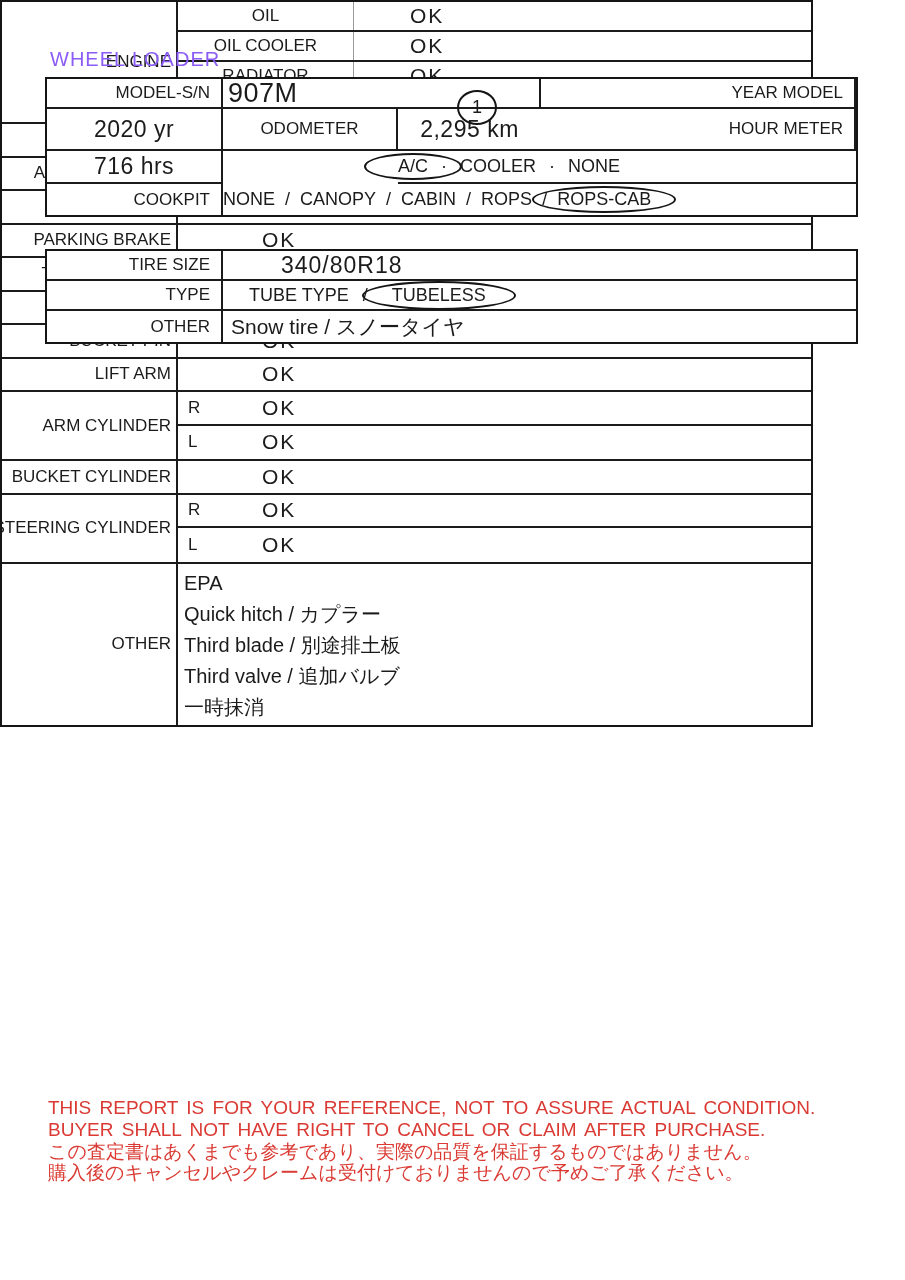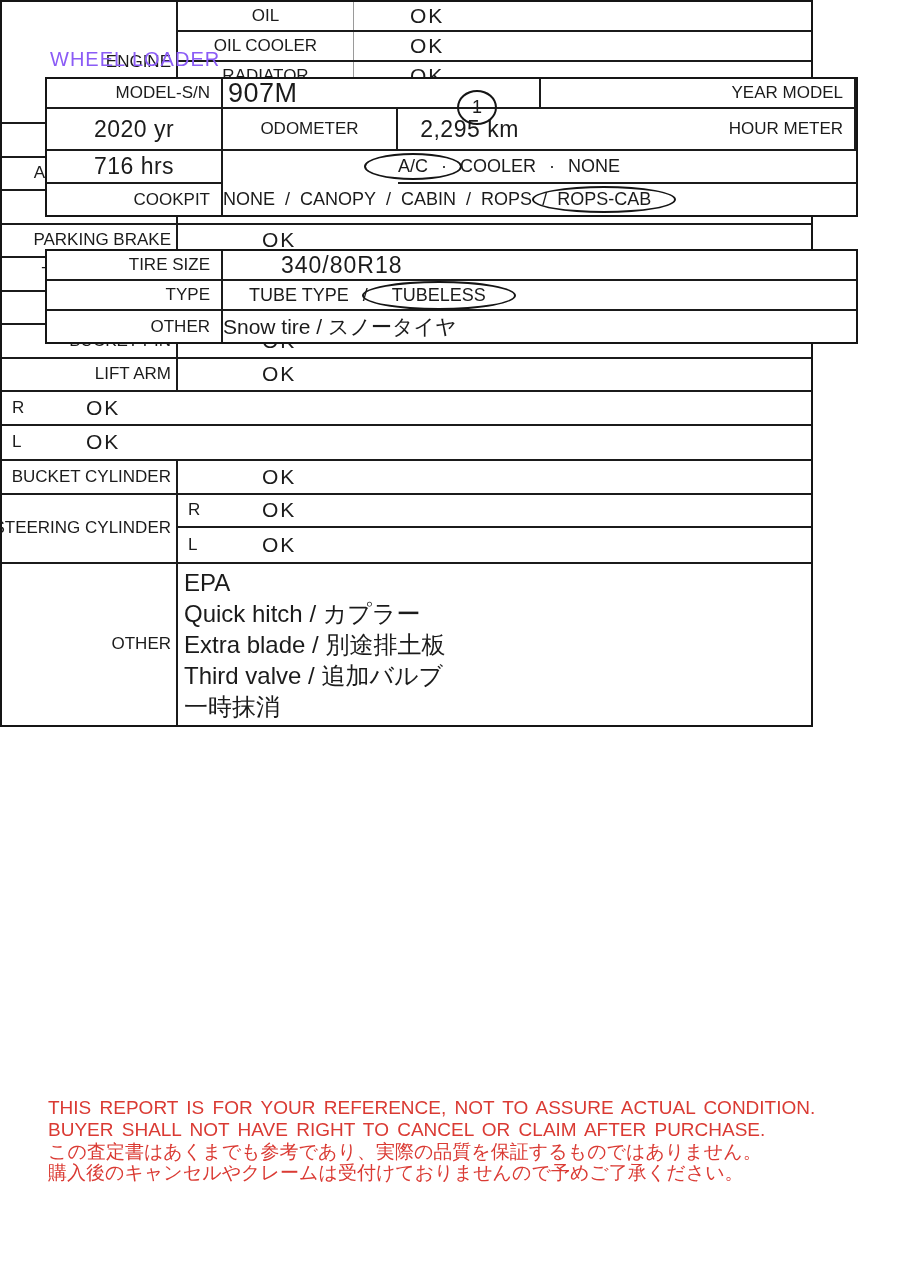--- a/index.html
+++ b/index.html
@@ -33,21 +33,21 @@
   .oval-rops{inset:-3px -25px;}
   .oval-tubeless{inset:-4px -30px;}
   .oval-one{inset:-7px -15px;}
   
   .t1{left:45px;top:77px;width:813px;grid-template-columns:176px 175px 143px 1fr;grid-template-rows:30px 42px 33px 31px;}
   
   .t2{left:45px;top:249px;width:813px;grid-template-columns:176px 1fr;grid-template-rows:30px 30px 31px;}
   .size-val{font-size:23px;padding-left:58px;letter-spacing:1px;}
   .type-cell{padding-left:26px;font-size:18px;}
   .sep-type{margin-left:14px;margin-right:24px;}
-  .snow-val{font-size:21px;padding-left:0;}
+  .snow-val{font-size:21px;padding-left:8px;}
   
   .t3{left:45px;top:362px;width:813px;height:727px;border:2.5px solid #151515;box-sizing:border-box;display:flex;flex-direction:column;background:#fff;}
   .block{display:flex;border-bottom:var(--line);box-sizing:border-box;}
   .labelcol{width:176px;flex:0 0 176px;display:flex;align-items:center;justify-content:flex-end;padding-right:5px;font-size:17px;border-right:var(--line);box-sizing:border-box;white-space:nowrap;}
   .rows{flex:1;display:flex;flex-direction:column;min-width:0;}
   .erow{height:30px;display:flex;box-sizing:border-box;}
   .erow.ebb{border-bottom:var(--line);}
   .esub{width:176px;flex:0 0 176px;display:flex;align-items:center;justify-content:center;font-size:17px;border-right:1.5px solid #9a9a9a;box-sizing:border-box;}
   .eval{flex:1;display:flex;align-items:center;padding-left:56px;font-size:21px;letter-spacing:2px;}
   .bval{flex:1;display:flex;align-items:center;padding-left:10px;font-size:18px;white-space:nowrap;overflow:visible;}
@@ -55,21 +55,21 @@
   .bval .rest{margin-left:18px;word-spacing:11px;}
   .bval .suffix{margin-left:15px;}
   .crow{height:33.5px;display:flex;border-bottom:var(--line);box-sizing:border-box;}
   .cval{flex:1;display:flex;align-items:center;padding-left:84px;font-size:21px;letter-spacing:2px;}
   .rlrow{height:33.5px;display:flex;align-items:center;padding-left:10px;box-sizing:border-box;}
   .rlrow.ebb{border-bottom:var(--line);}
   .rl{display:inline-block;width:74px;font-size:17px;}
   .rlok{font-size:21px;letter-spacing:2px;}
   .other-block{flex:1;border-bottom:none;}
   .olines{flex:1;padding:4px 0 0 6px;box-sizing:border-box;}
-  .oline{height:31px;display:flex;align-items:center;font-size:24px;white-space:nowrap;}
+  .oline{height:31px;display:flex;align-items:center;font-size:20px;white-space:nowrap;}
   
   .disclaimer{position:absolute;left:48px;top:1097px;font-size:19px;line-height:21.8px;word-spacing:3px;white-space:nowrap;}
 </style>
 </head>
 <body>
 
 <div class="page">
 
   <div class="title">WHEEL LOADER</div>
 
@@ -189,20 +189,21 @@
     <div class="crow">
       <div class="labelcol">BUCKET PIN</div>
       <div class="cval">OK</div>
     </div>
     <div class="crow">
       <div class="labelcol">LIFT ARM</div>
       <div class="cval">OK</div>
     </div>
 
     <div class="block">
+      <div class="labelcol">ARM CYLINDER</div>
       <div class="rows">
         <div class="rlrow ebb">
           <span class="rl">R</span>
           <span class="rlok">OK</span>
         </div>
         <div class="rlrow">
           <span class="rl">L</span>
           <span class="rlok">OK</span>
         </div>
       </div>
@@ -225,21 +226,21 @@
           <span class="rlok">OK</span>
         </div>
       </div>
     </div>
 
     <div class="block other-block">
       <div class="labelcol">OTHER</div>
       <div class="olines">
         <div class="oline">EPA</div>
         <div class="oline">Quick hitch / カプラー</div>
-        <div class="oline">Extra blade / 別途排土板</div>
+        <div class="oline">Third blade / 別途排土板</div>
         <div class="oline">Third valve / 追加バルブ</div>
         <div class="oline">一時抹消</div>
       </div>
     </div>
 
   </div>
 
   <div class="disclaimer" style="color: rgb(218, 58, 51);">
     <div>THIS REPORT IS FOR YOUR REFERENCE, NOT TO ASSURE ACTUAL CONDITION.</div>
     <div>BUYER SHALL NOT HAVE RIGHT TO CANCEL OR CLAIM AFTER PURCHASE.</div>

